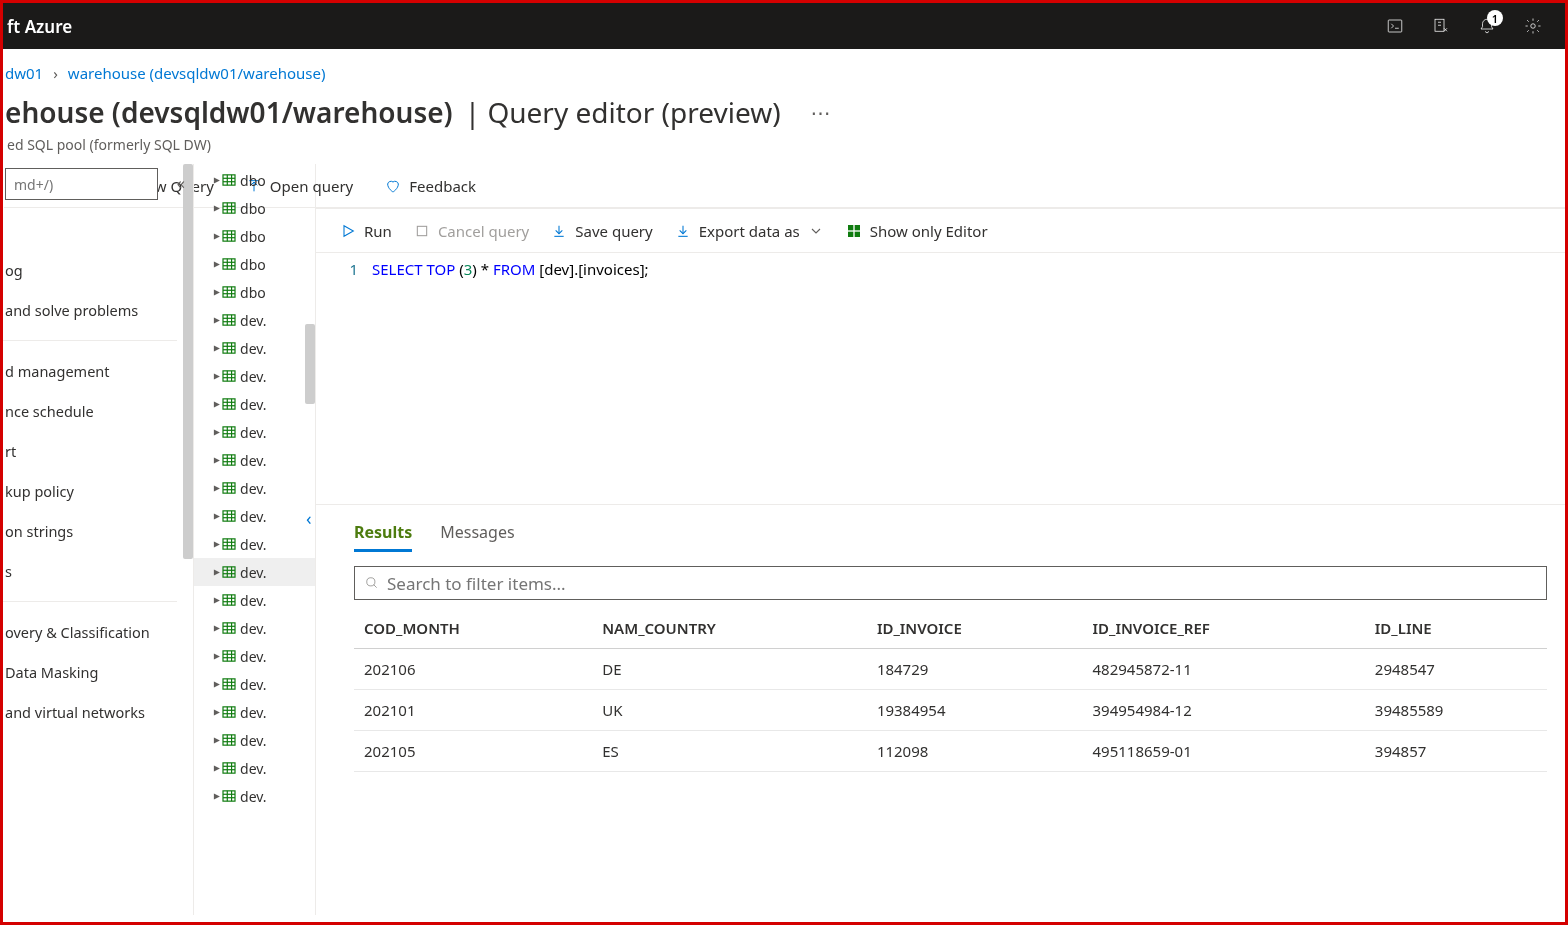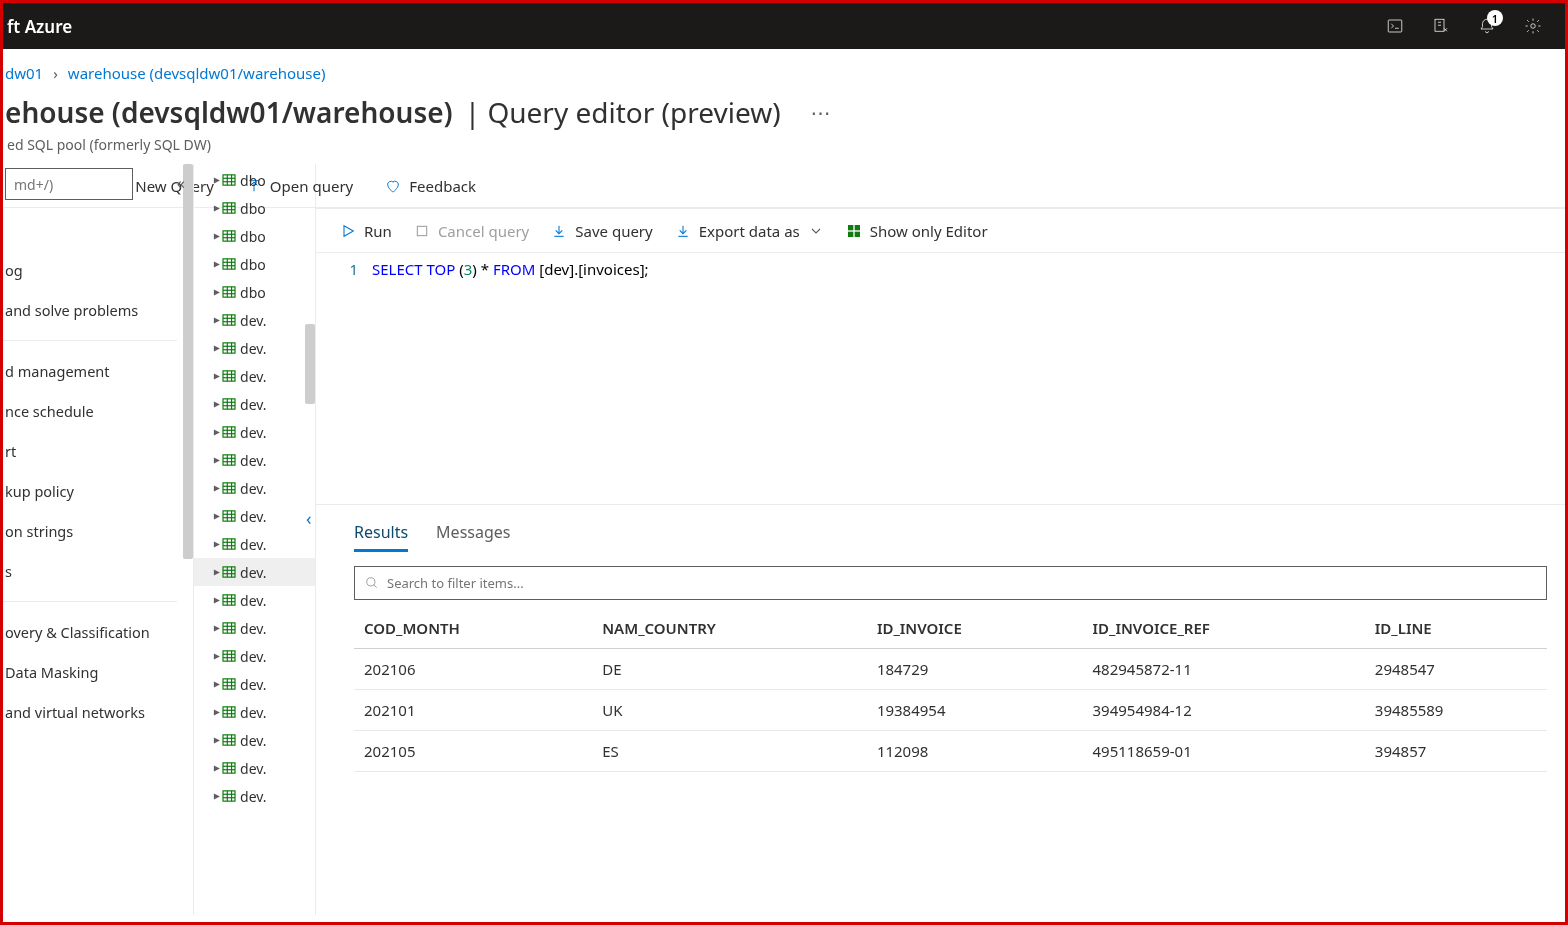--- a/index.html
+++ b/index.html
@@ -27,21 +27,21 @@
 .page-title .t1 { font-size: 28px; font-weight: 600; color: #323130; }
 .page-title .t2 { font-size: 28px; font-weight: 400; color: #323130; }
 .page-title .dots { font-size: 20px; color: #605e5c; padding-left: 18px; cursor: pointer;}
 .subtitle { font-size: 14px; color: #605e5c; padding: 2px 0 10px 4px; }
 
 
 .content { display: flex; height: calc(925px - 46px - 128px); }
 
 
 .leftcol { width: 190px; border-right: 0; padding-top: 4px; position: relative; }
-.cmd-search { width: 128px; margin: 0 0 6px 2px; }
+.cmd-search { width: 153px; margin: 0 0 6px 2px; }
 .cmd-search input { width: 100%; height: 32px; border: 1px solid #605e5c; padding: 0 8px; font-size: 14px; outline: none; }
 .collapse-left { position: absolute; top: 8px; right: 8px; color: #605e5c; cursor: pointer; font-size: 16px;}
 .leftnav { margin-top: 50px; }
 .leftnav-item { font-size: 14.5px; color: #323130; padding: 10px 2px; cursor: pointer; white-space: nowrap; overflow: hidden; }
 .leftnav hr { border: none; border-top: 1px solid #edebe9; margin: 10px 16px 10px 0; }
 .leftscroll { position: absolute; right: 0; top: 0; width: 10px; height: 395px; background: #cdcdcd; border-radius: 2px; }
 
 
 .treecol { width: 122px; padding-top: 2px; overflow: hidden; position: relative; border-left: 1px solid #edebe9;}
 .treeitems { padding-top: 0; }
@@ -78,24 +78,24 @@
 .code { padding: 6px 0 0 0; white-space: pre; }
 .kw { color: #0000ff; }
 .num { color: #09885a; }
 .op { color: #000; }
 .collapse-mid { position: absolute; left: -10px; top: 254px; color: #0078d4; font-size: 18px; cursor: pointer; z-index: 2; background: #fff;}
 
 
 .results { border-top: 1px solid #edebe9; padding: 10px 0 0 38px; }
 .rtabs { display: flex; gap: 28px; }
 .rtab { font-size: 16px; color: #605e5c; padding: 6px 0; cursor: pointer; }
-.rtab.active { color: #0c4a6e; font-weight: 400; border-bottom: 3px solid #0078d4; }
+.rtab.active { color: #4d7c0f; font-weight: 700; border-bottom: 3px solid #0078d4; }
 .filterbox { margin: 14px 0 8px 0; display: flex; align-items: center; border: 1px solid #605e5c; height: 34px; width: calc(100% - 18px); padding: 0 10px;}
 .filterbox svg { width: 14px; height: 14px; stroke: #605e5c; fill: none; margin-right: 8px;}
-.filterbox input { flex: 1; border: none; outline: none; font-size: 13px; color: #605e5c; }
+.filterbox input { flex: 1; border: none; outline: none; font-size: 17px; color: #605e5c; }
 
 table.results-table { width: calc(100% - 18px); border-collapse: collapse; margin-top: 4px;}
 .results-table th { text-align: left; font-size: 15px; font-weight: 600; color: #323130; padding: 10px 10px; border-bottom: 1px solid #d0d0d0;}
 .results-table td { font-size: 15px; color: #323130; padding: 10px 10px; border-bottom: 1px solid #e8e8e8;}
 
 svg.tbl-ico rect { fill: none; stroke: #107c10; stroke-width: 1.4; }
 svg.tbl-ico line { stroke: #107c10; stroke-width: 1.4;}
 </style>
 </head>
 <body>

